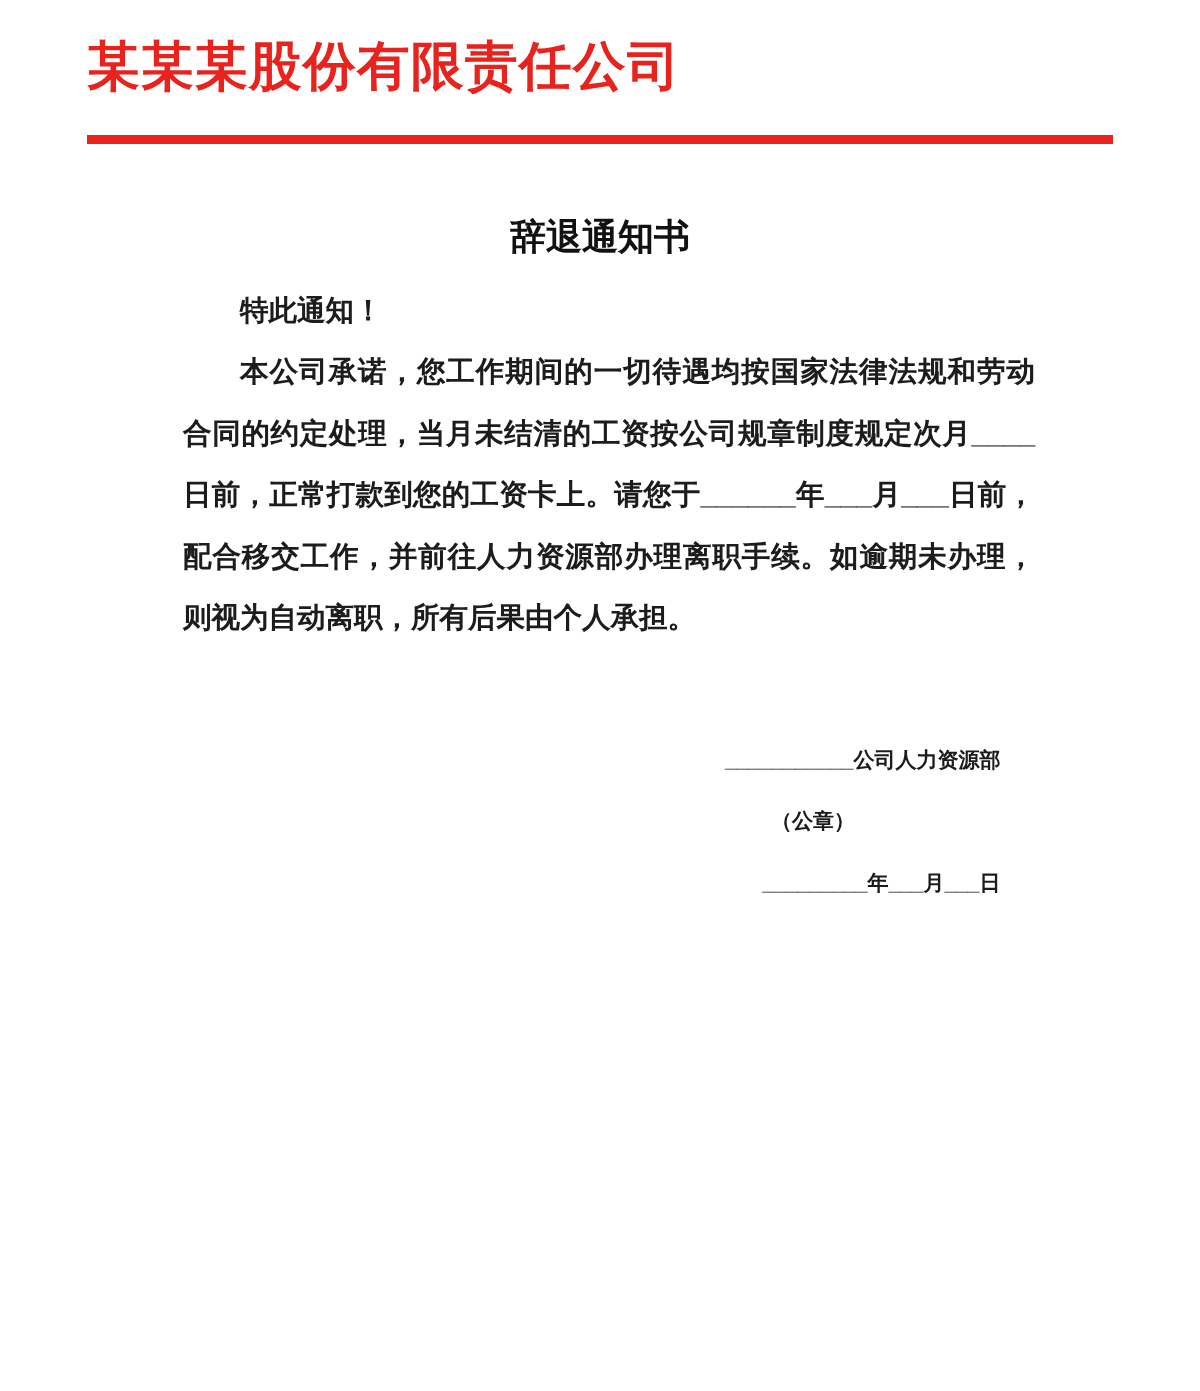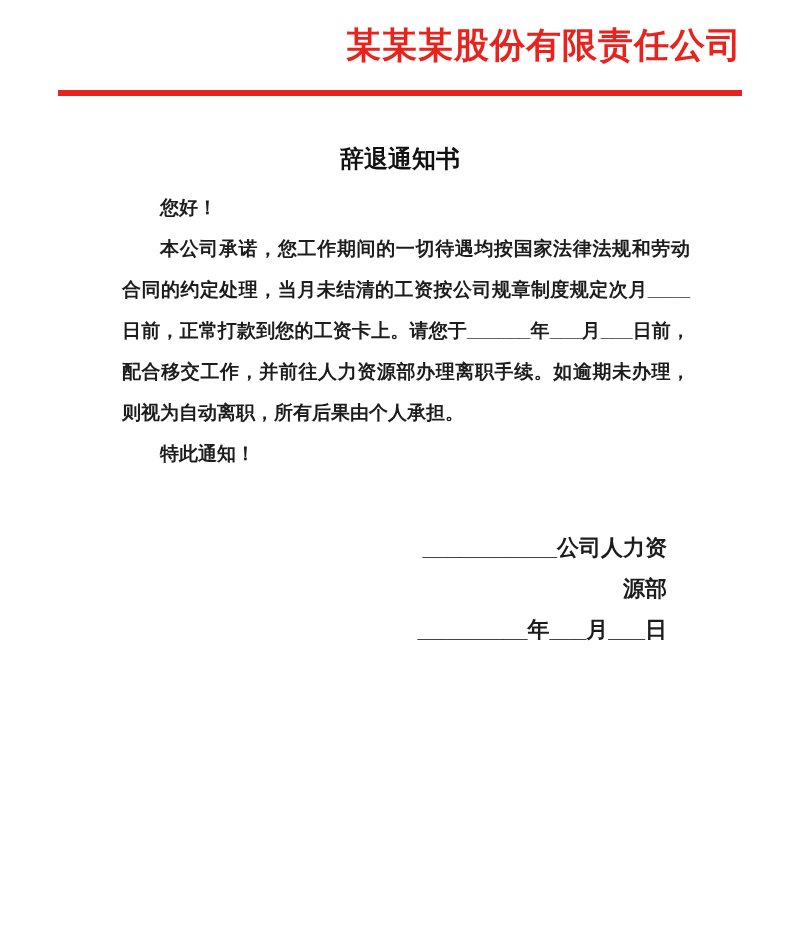--- a/index.html
+++ b/index.html
@@ -14,21 +14,21 @@
     font-family: "Liberation Sans", "DejaVu Sans", sans-serif;
     color: var(--ink);
   }
   .header { margin: 0 58px; padding-top: 22px; }
   .company-title {
     margin: 0;
     font-size: 35px;
     line-height: 46px;
     font-weight: 700;
     letter-spacing: 1px;
-    text-align: right;
+    text-align: left;
     color: var(--accent);
   }
   .header-rule {
     margin-top: 22px;
     height: 2px;                      
     border-top: 2px solid var(--accent);   
     border-bottom: 4px solid var(--accent);
     background: transparent;
   }
   .doc-title {
@@ -45,44 +45,44 @@
     line-height: 41px;
     font-weight: 600;
     text-align: justify;
     color: var(--ink);
   }
   .body-text p { margin: 0; }
   .indent { text-indent: 2em; }
   .signature {
     margin: 53px 23px 0 auto;
     width: 250px;
-    font-size: 22px;
+    font-size: 14px;
     line-height: 41px;
     font-weight: 600;
   }
   .sig-dept { text-align: right; }
   .sig-seal { text-align: center; }
   .sig-date { text-align: right; }
 </style>
 </head>
 <body>
 
 <div class="page">
 
   <div class="header">
     <h1 class="company-title">某某某股份有限责任公司</h1>
     <div class="header-rule"></div>
   </div>
 
   <h2 class="doc-title">辞退通知书</h2>
 
   <div class="body-text">
-    <p class="indent">您好！</p>
+    <p class="indent">特此通知！</p>
     <p class="indent">本公司承诺，您工作期间的一切待遇均按国家法律法规和劳动合同的约定处理，当月未结清的工资按公司规章制度规定次月____日前，正常打款到您的工资卡上。请您于______年___月___日前，配合移交工作，并前往人力资源部办理离职手续。如逾期未办理，则视为自动离职，所有后果由个人承担。</p>
-    <p class="indent">特此通知！</p>
 
     <div class="signature">
       <p class="sig-dept">___________公司人力资源部</p>
+      <p class="sig-seal">（公章）</p>
       <p class="sig-date">_________年___月___日</p>
     </div>
   </div>
 
 </div>
 
 </body></html>

